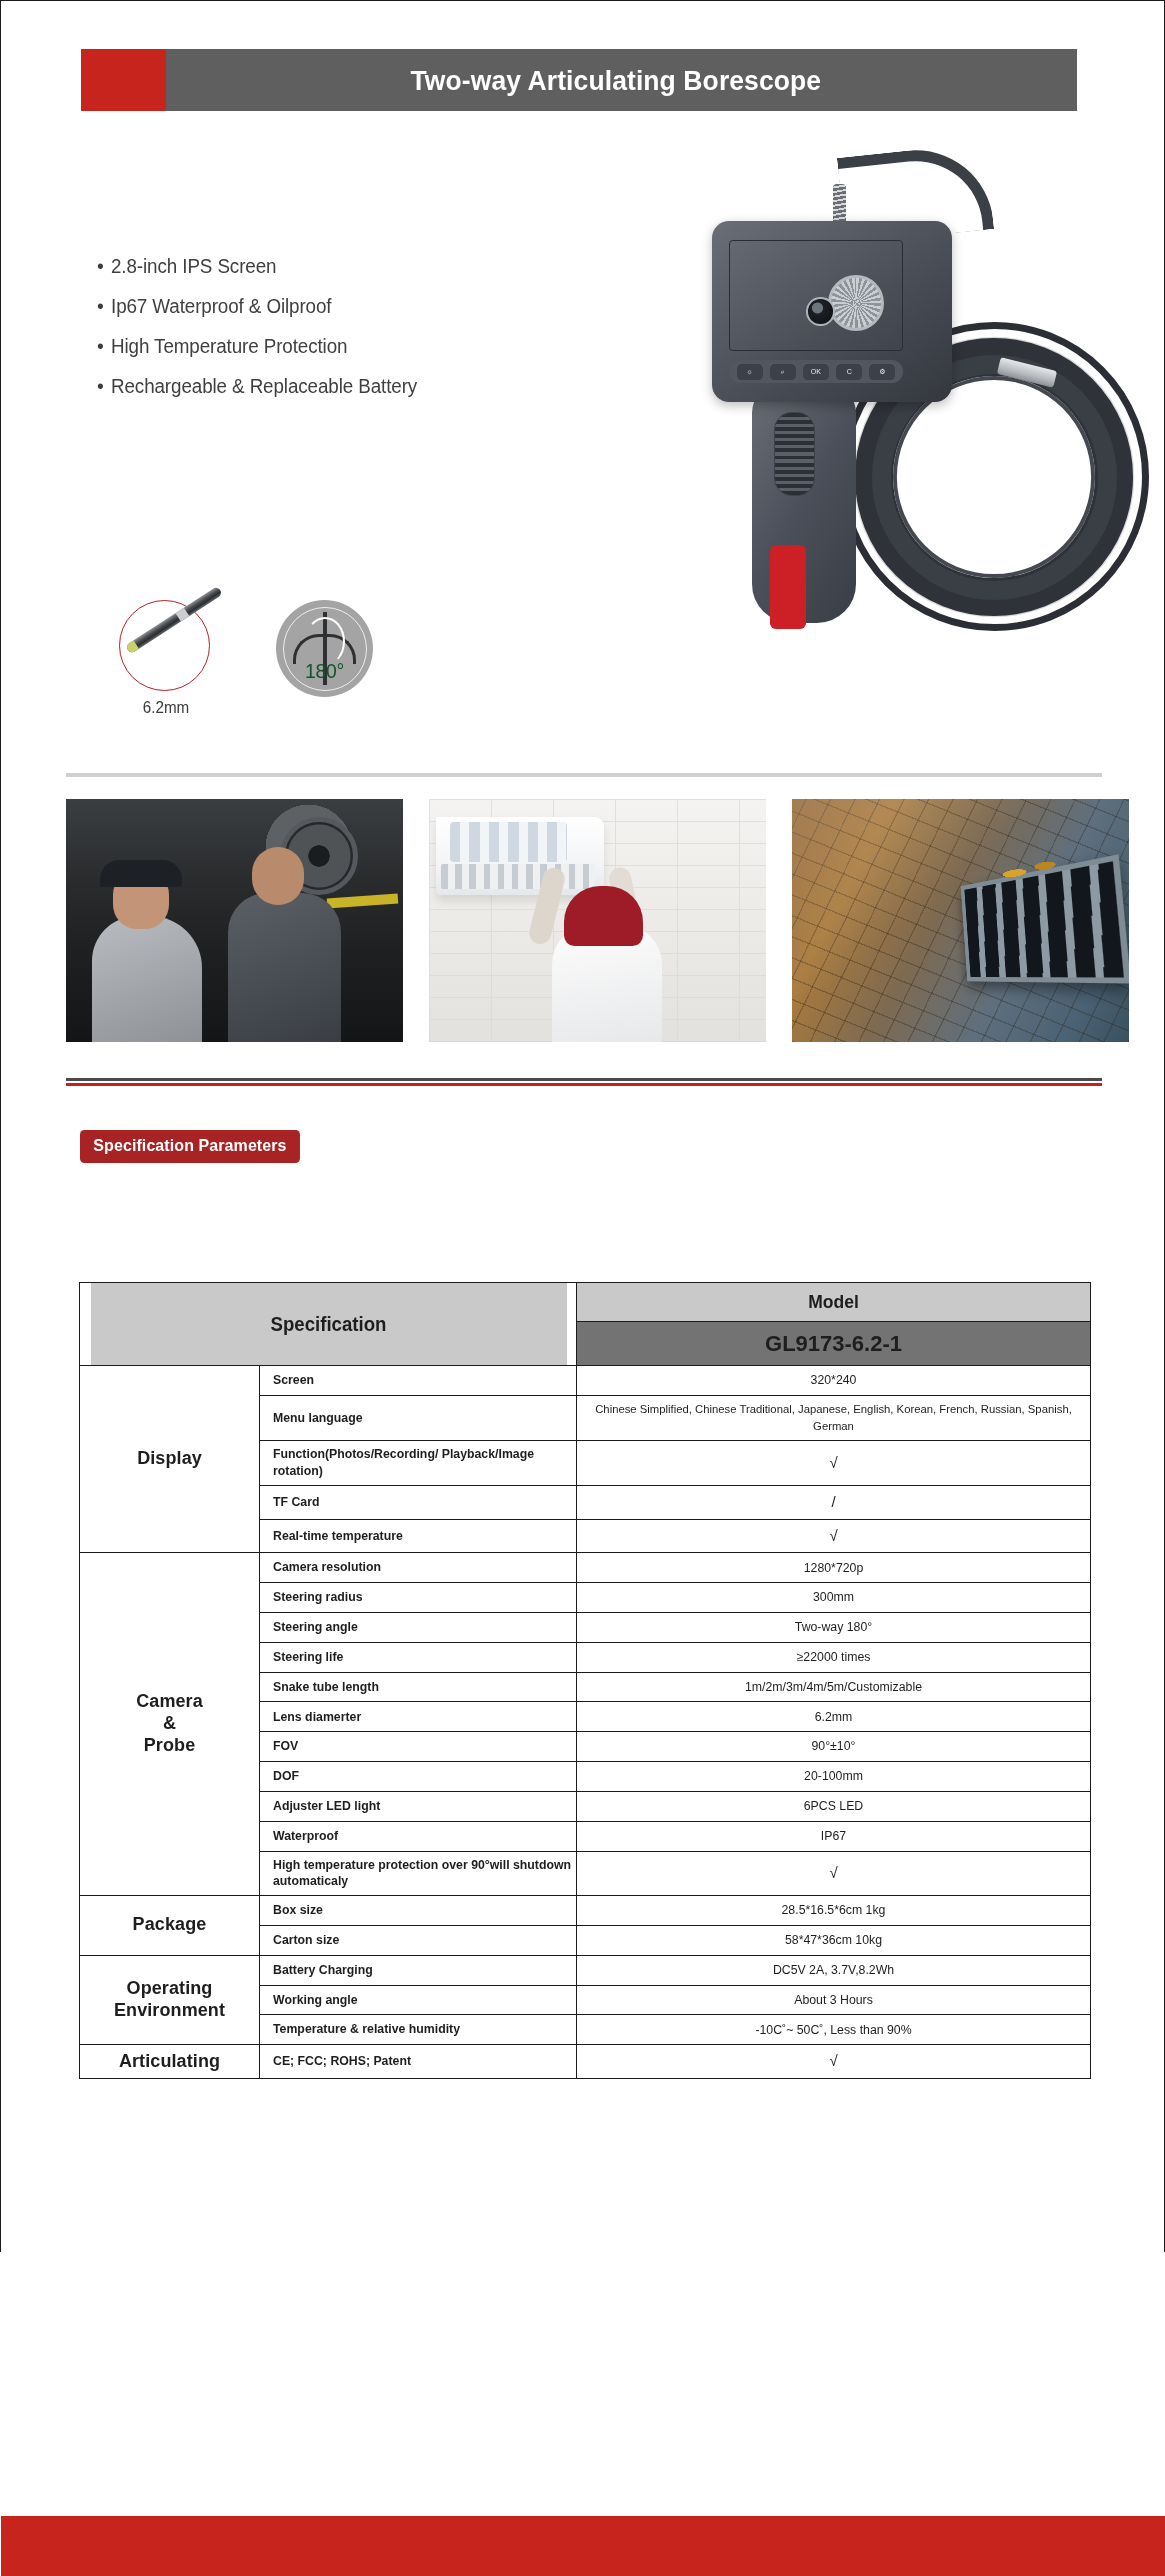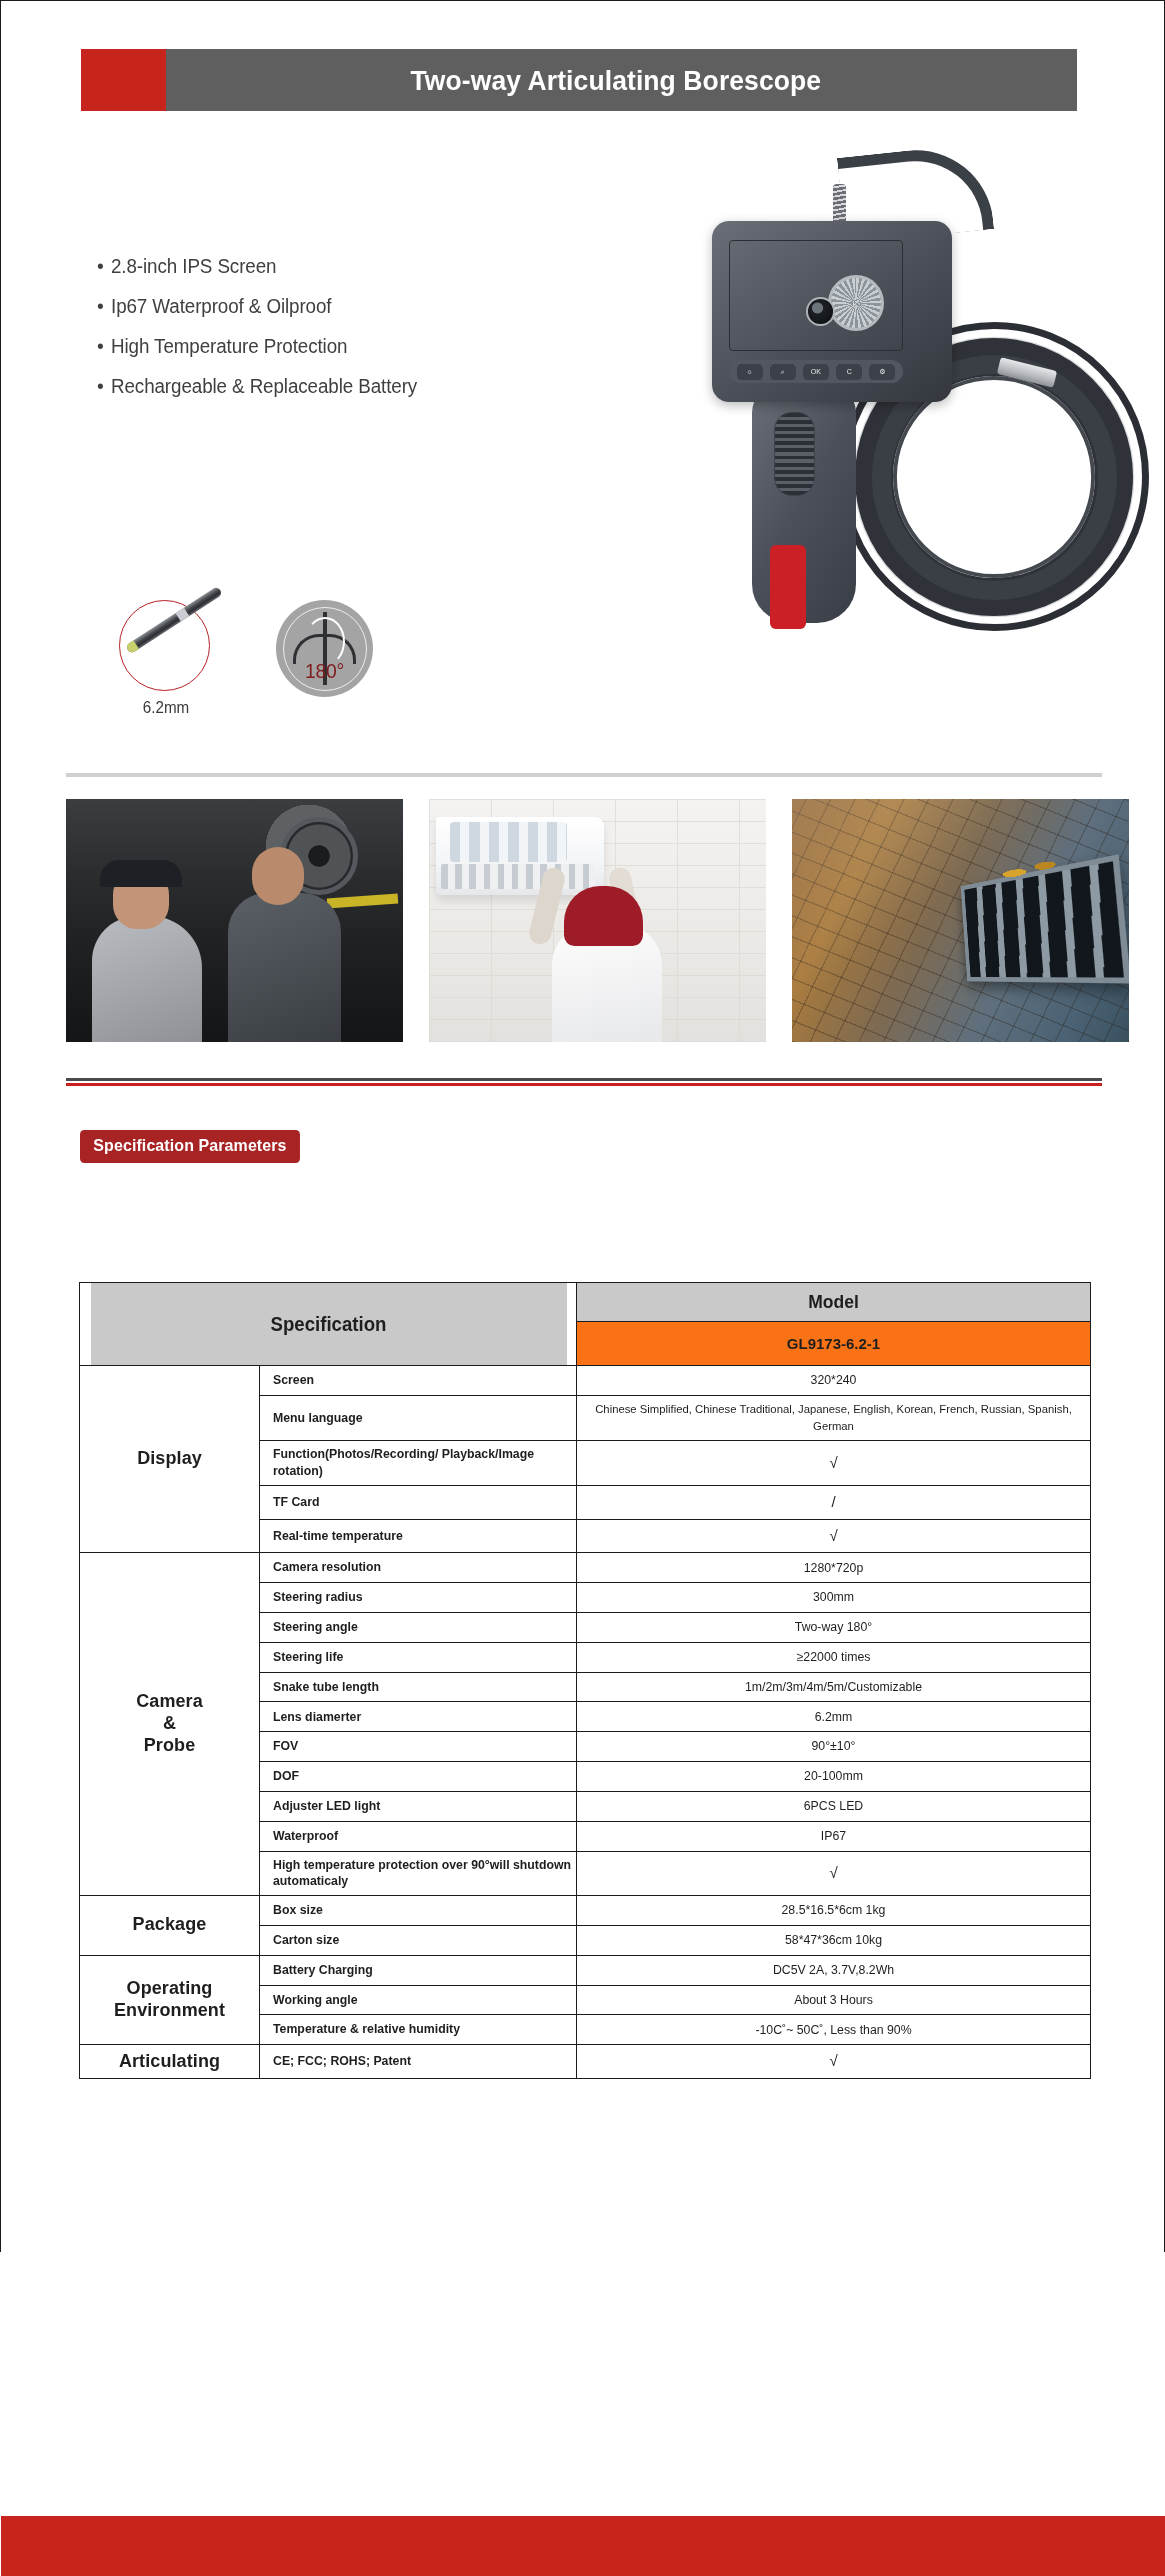--- a/index.html
+++ b/index.html
@@ -165,21 +165,21 @@
     border: 2.6px solid #ffffff;
     border-radius: 50%;
     border-left-color: transparent;
     border-bottom-color: transparent;
   }
   .badge-180 .deg {
     position: absolute;
     left: 0; right: 0;
     bottom: 14.2px;
     text-align: center;
-    color: #7f1d1d;
+    color: #14532d;
     font-size: 19.4px;
     font-weight: 500;
     letter-spacing: -0.3px;
   }
 
   
   .product-photo {
     position: absolute;
     left: 673px; top: 149px;
     width: 466px; height: 596px;
@@ -536,23 +536,23 @@
     transform: scaleX(0.96);
   }
   .hdr-model {
     background: #c9c9c9;
     text-align: center;
     font-size: 17.5px;
     font-weight: bold;
     height: 39px;
   }
   .hdr-modelno {
-    background: #f97316;
+    background: #737373;
     text-align: center;
-    font-size: 15px;
+    font-size: 22px;
     font-weight: bold;
     height: 44px;
     margin-left: 25px;
   }
   .cat-cell {
     text-align: center;
     font-size: 18px;
     font-weight: bold;
     line-height: 1.22;
     letter-spacing: 0.1px;

